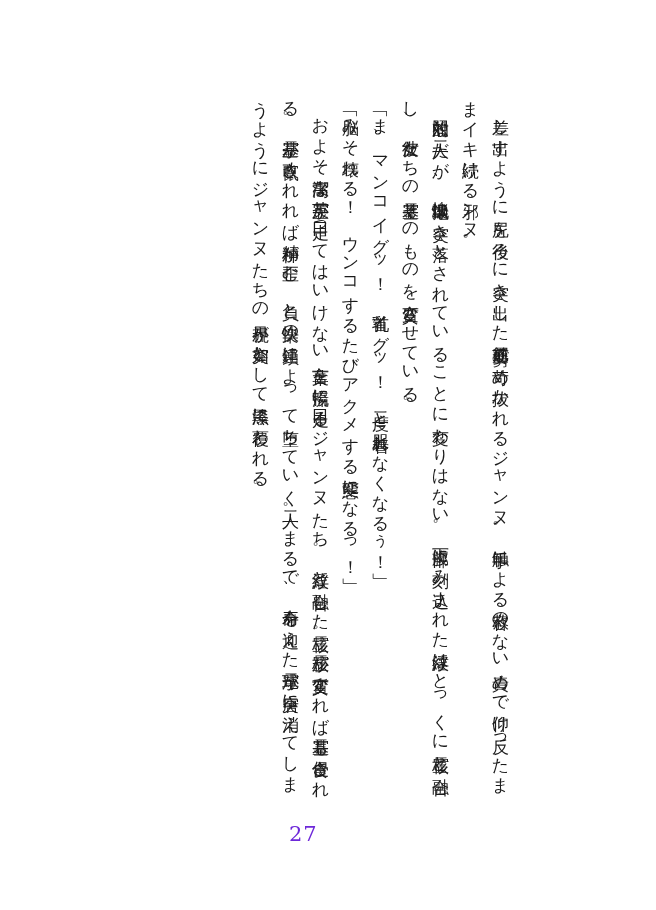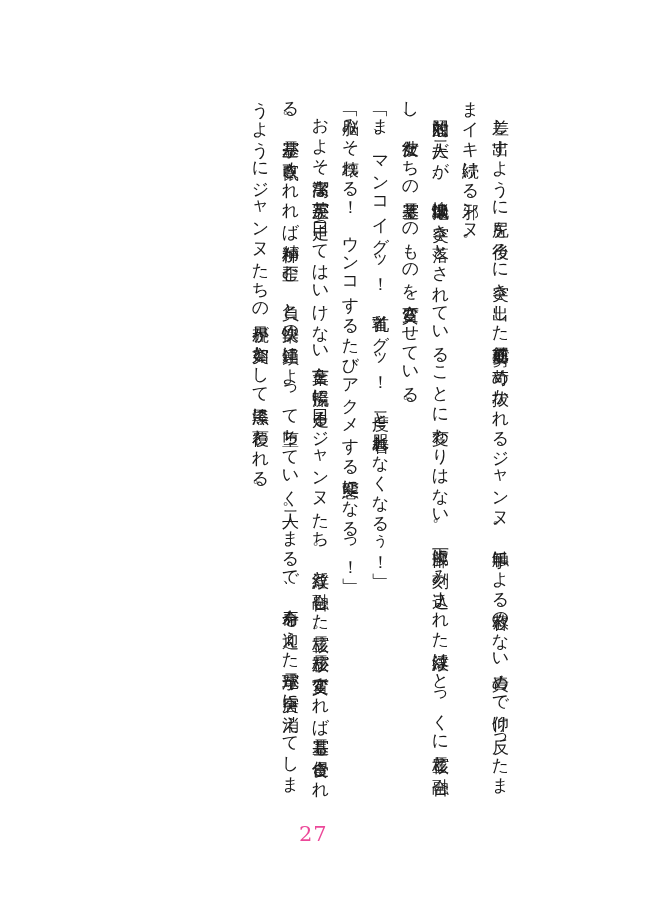--- a/index.html
+++ b/index.html
@@ -34,24 +34,24 @@
     overflow: hidden;
   }
   .text-block p {
     margin: 0;
     padding: 0;
     text-indent: 1em;           
   }
   .page-number {
     position: absolute;
     top: 822px;
-    left: 299px;
+    left: 289px;
     font-size: 21px;
     letter-spacing: 1px;
-    color: #ec4899;
+    color: #6d28d9;
   }
 </style>
 </head>
 <body>
 
 <div class="page">
 
   <div class="text-block">
     <p>差し出すように尻を後ろに突き出した前屈姿勢で苛め抜かれるジャンヌ。触手による容赦のない責めで仰け反ったままイキ続ける邪ンヌ。</p>
     <p>対照的な二人だが、快楽地獄に突き落とされていることに変わりはない。下腹部に刻み込まれた淫紋はとっくに霊核と融合し、彼女たちの霊基そのものを変質させている。</p>

